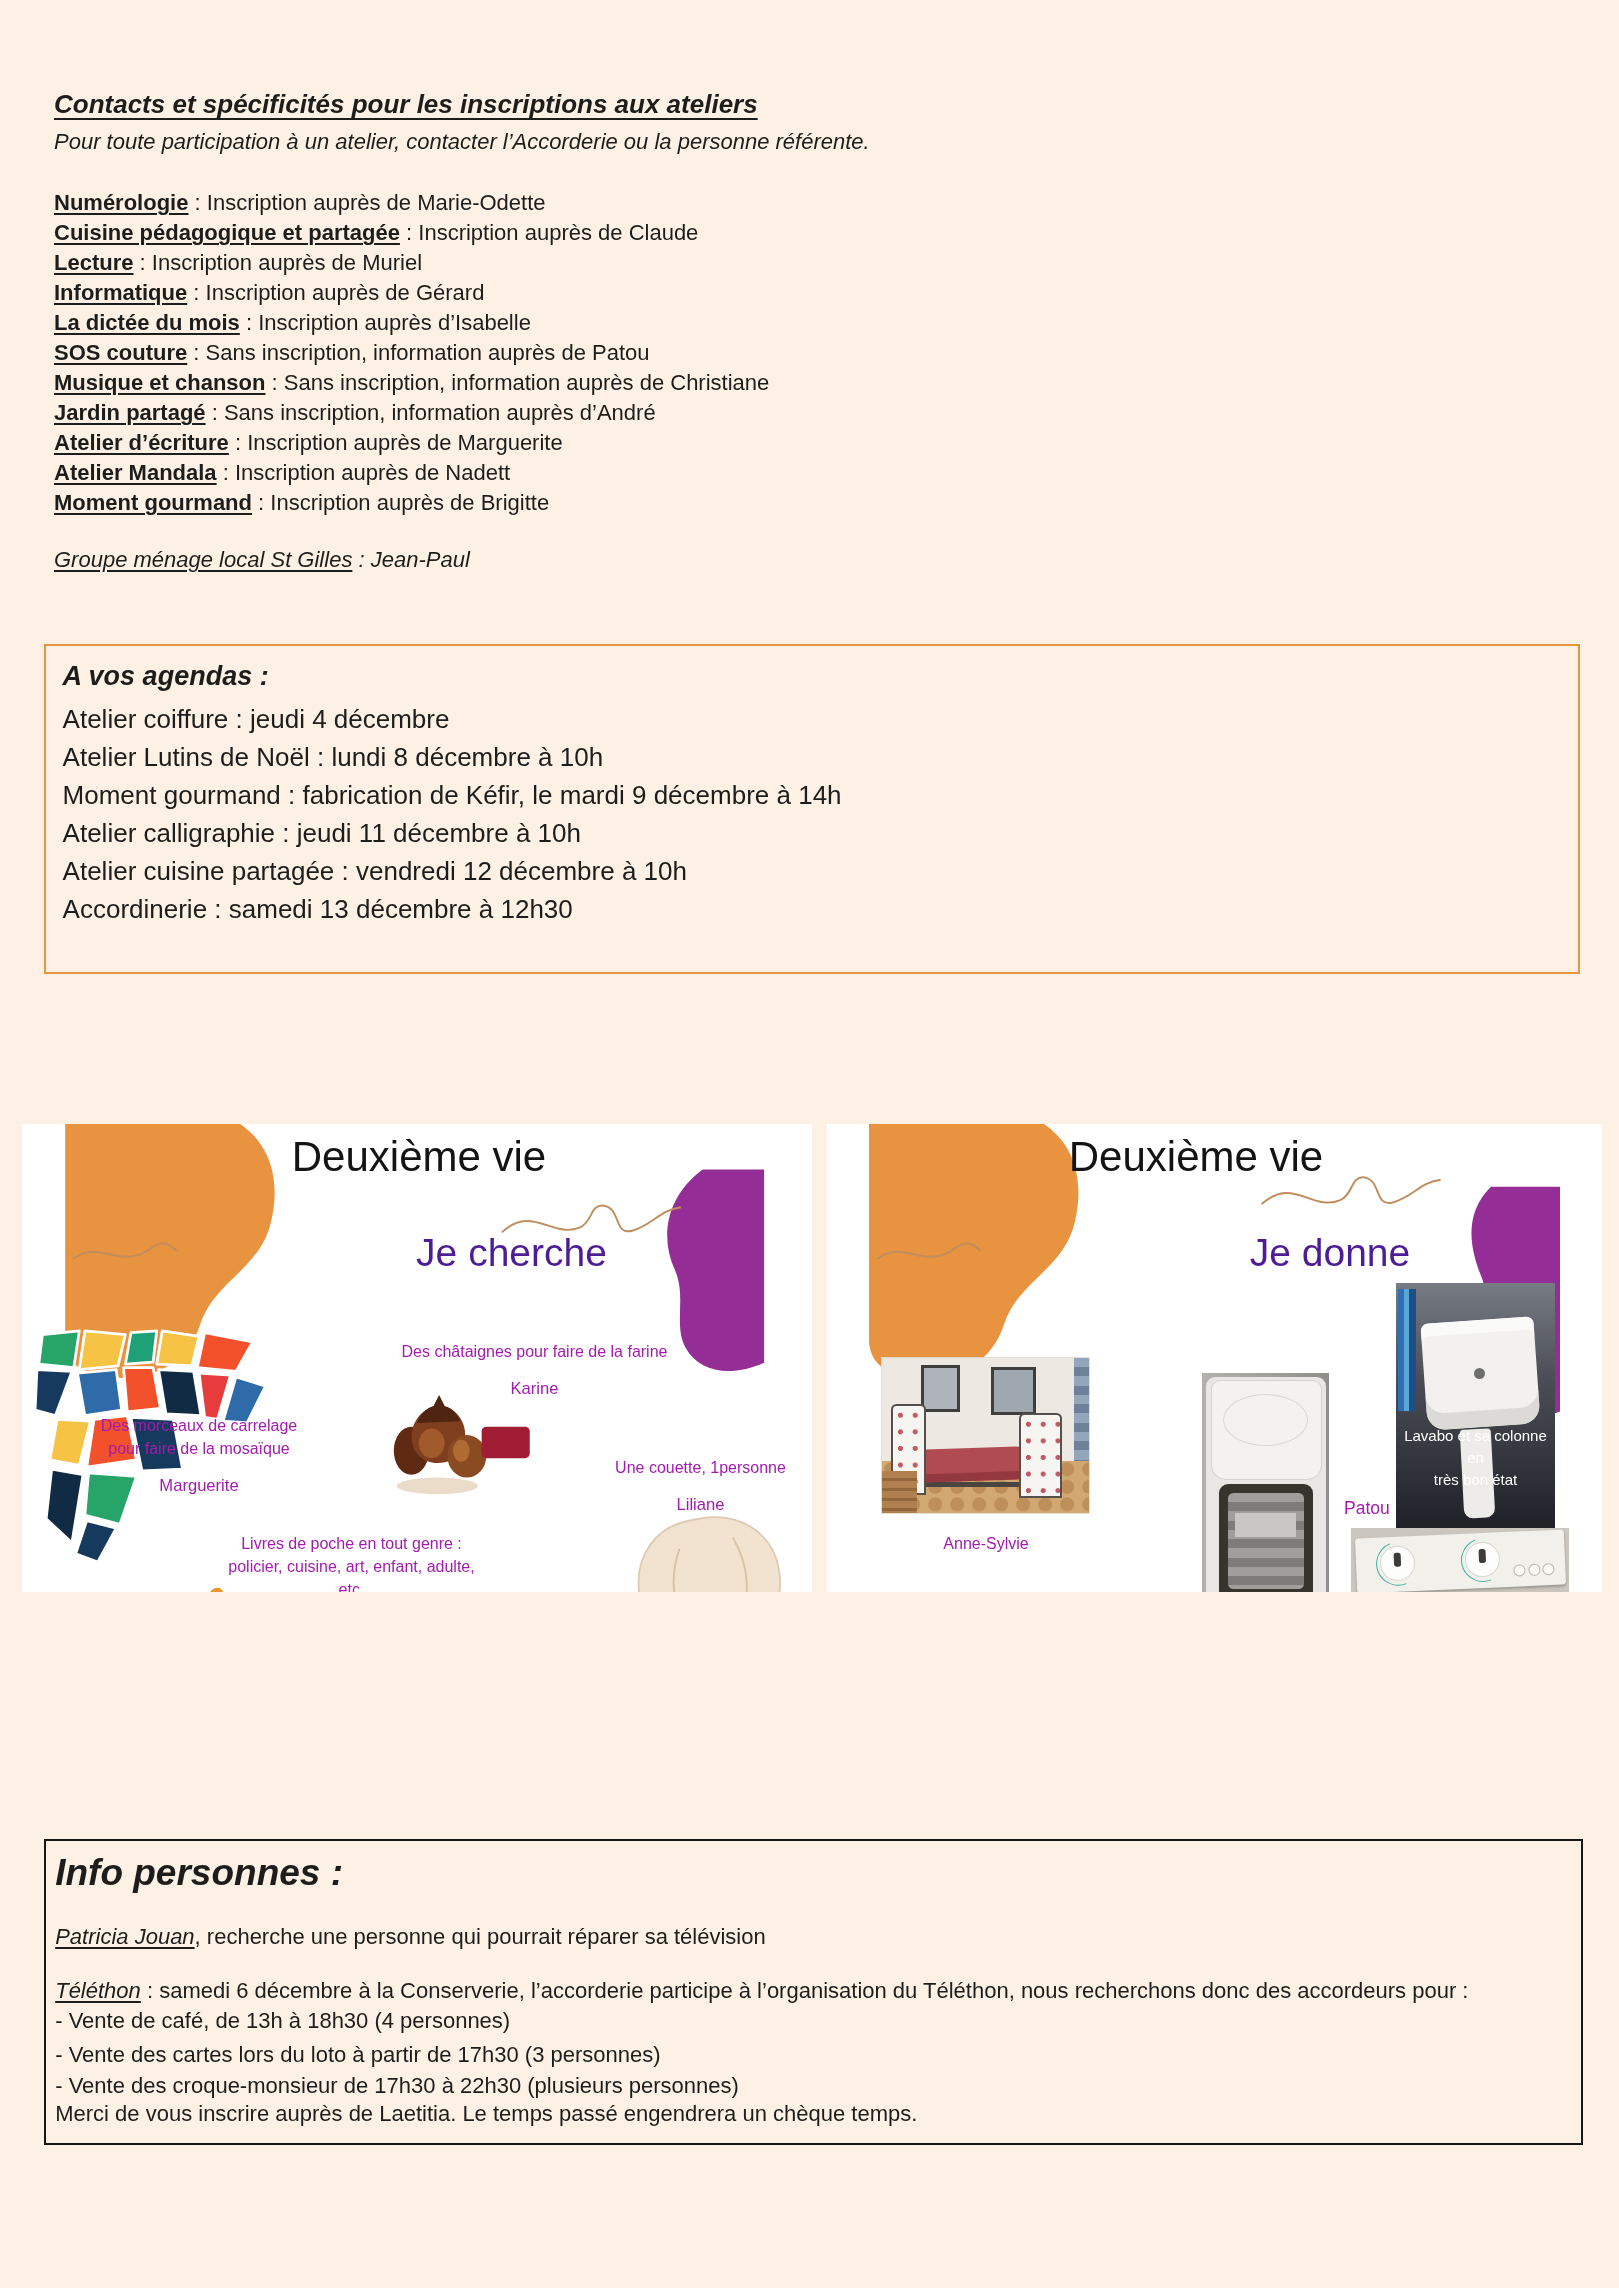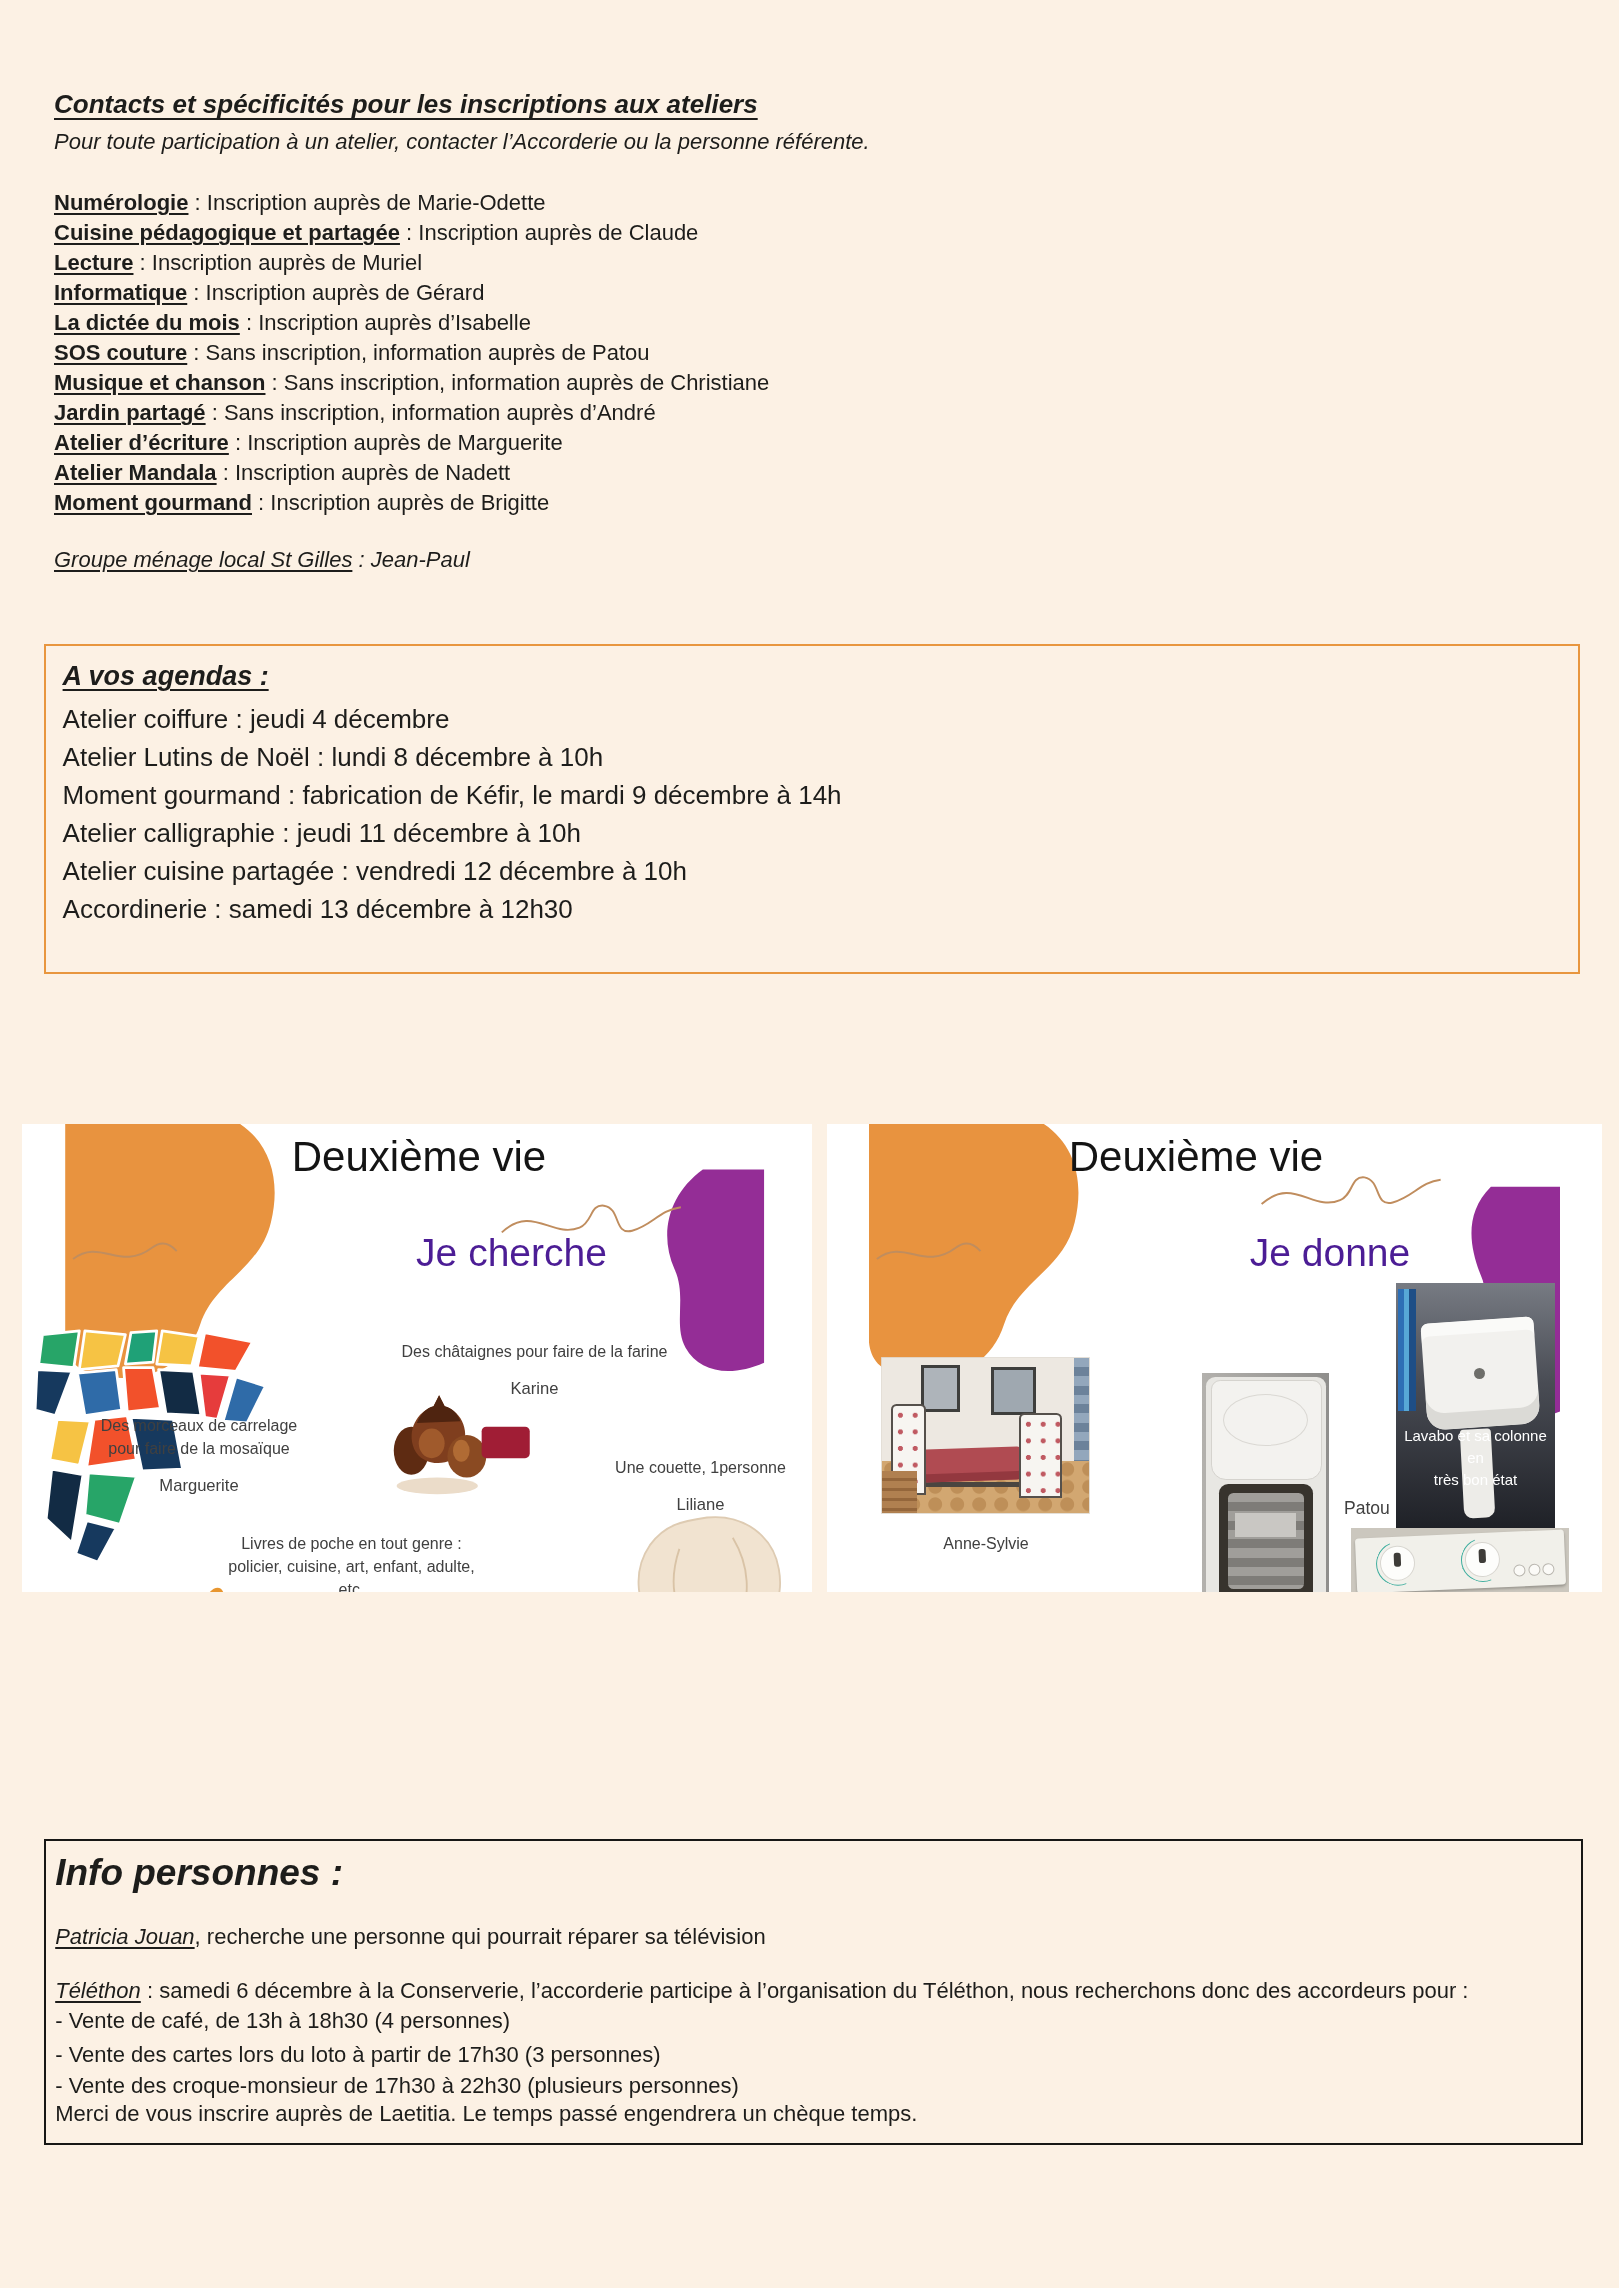--- a/index.html
+++ b/index.html
@@ -16,31 +16,31 @@
   .contacts-sub { font-size:22px; font-style:italic; margin-top:9.2px; }
   .contacts-list { margin-top:33px; font-size:22px; line-height:30px; }
   .term { font-weight:bold; text-decoration:underline; text-decoration-thickness:1.8px; text-underline-offset:2.8px; }
   .contacts-foot { margin-top:29px; font-size:22px; font-style:italic; }
   .contacts-foot .flabel { text-decoration:underline; text-underline-offset:2.8px; }
 
   
   .agenda { position:absolute; left:44px; top:644px; width:1536px; height:330px;
     border:2.8px solid #E8963E; box-sizing:border-box; padding:14.8px 9.2px 0 16.6px; }
   .agenda-title { font-size:27px; font-weight:bold; font-style:italic;
-    text-decoration:underline; text-decoration-thickness:1.8px; text-underline-offset:3.7px; }
+    text-decoration-thickness:1.8px; text-underline-offset:3.7px; }
   .agenda-list { margin-top:8.3px; font-size:26px; line-height:38px; }
 
   
   .panel { position:absolute; top:1124px; height:468px; background:#FFFFFF; overflow:hidden; }
   .panel-left  { left:22px;  width:790px; }
   .panel-right { left:827px; width:775px; }
   .decor { position:absolute; left:0; top:0; width:100%; height:100%; }
   .panel-title { position:absolute; font-size:42px; color:#141414; text-align:center; }
   .panel-sub   { position:absolute; font-size:39px; color:#4c1d95; text-align:center; }
-  .cap { position:absolute; font-size:16px; line-height:23px; text-align:center; color:#404040; }
+  .cap { position:absolute; font-size:16px; line-height:23px; text-align:center; color:#a21caf; }
   .cap .pname { display:block; margin-top:14px; font-size:16.6px; }
   .illo { position:absolute; }
 
   
   .photo-bed { position:absolute; left:55px; top:234px; width:207px; height:155px;
     background:#EDE8E1; overflow:hidden; box-shadow:0 0 0 0.9px #E2DCD3; }
   .photo-bed > div { position:absolute; }
   .bed-floor { left:0; bottom:0; width:100%; height:52px; background-color:#D2A771;
     background-image:radial-gradient(circle at 9.2px 8.3px, #BE8F58 6.5px, rgba(0,0,0,0) 7.4px);
     background-size:22px 17.5px; }

